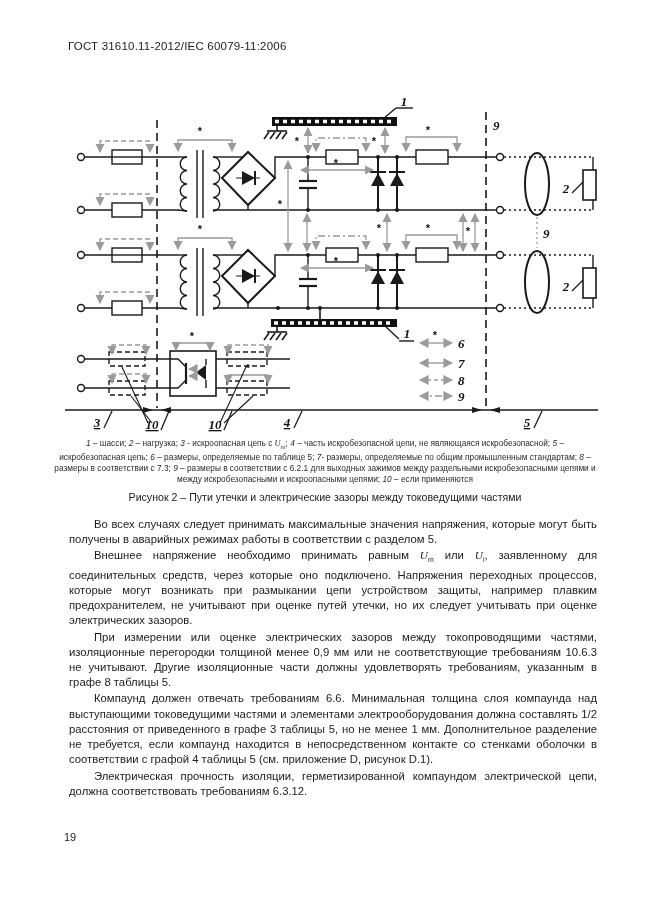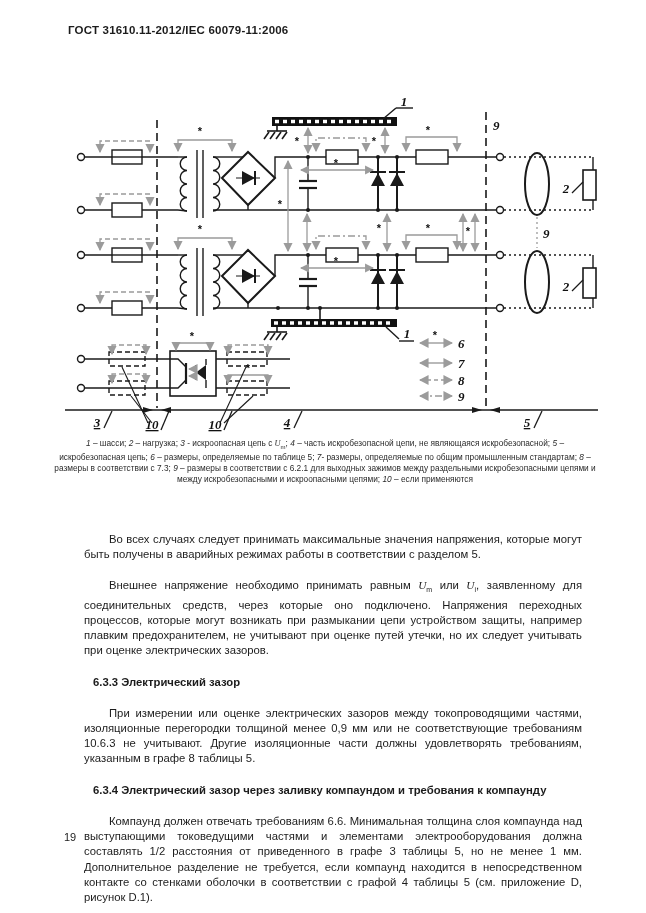--- a/index.html
+++ b/index.html
@@ -1,26 +1,26 @@
 <!DOCTYPE html>
 <html><head>
 <meta charset="utf-8">
 <style>
   html,body{margin:0;padding:0;background:#ffffff;}
   body{width:646px;height:913px;font-family:"Liberation Sans",sans-serif;color:#1c1c1c;position:relative;overflow:hidden;}
   .page{position:absolute;inset:0;background:#fff;}
-  .doc-header{position:absolute;left:68px;top:24px;font-size:11.5px;font-weight:bold;letter-spacing:.2px;}
+  .doc-header{position:absolute;left:68px;top:40px;font-size:11.5px;font-weight:normal;letter-spacing:.2px;}
   .figure-svg{position:absolute;left:60px;top:85px;}
   .legend{position:absolute;left:53px;top:438px;width:544px;text-align:center;font-size:8.3px;line-height:10.8px;color:#2a2a2a;}
   .legend .lnum{font-style:italic;}
   .legend .uvar{font-style:italic;font-family:"Liberation Serif",serif;}
   .legend sub{font-size:6px;}
   .caption{position:absolute;left:60px;top:491px;width:530px;text-align:center;font-size:10.6px;}
   .body-text{position:absolute;left:68px;top:516px;width:530px;font-size:11.3px;line-height:15.2px;text-align:justify;}
-  .para{margin:16px;text-indent:25px;}
+  .para{margin:1px;text-indent:25px;}
   .hpara{margin:5px 0 4px 0;text-indent:25px;font-weight:bold;}
   .uvar{font-style:italic;font-family:"Liberation Serif",serif;}
   sub{font-size:7px;}
   .page-number{position:absolute;left:64px;top:831px;font-size:11px;}
   text.dlabel{font-family:"Liberation Serif",serif;font-style:italic;font-weight:bold;font-size:13px;fill:#111;}
   text.dlabel-u{text-decoration:underline;}
   text.star{font-weight:bold;font-size:11px;fill:#111;font-family:"Liberation Sans",sans-serif;}
 </style>
 </head>
 <body>
@@ -265,24 +265,24 @@
       <text class="dlabel dlabel-u" x="97" y="427" text-anchor="middle">3</text>
       <text class="dlabel dlabel-u" x="152" y="429" text-anchor="middle">10</text>
       <text class="dlabel dlabel-u" x="215" y="429" text-anchor="middle">10</text>
       <text class="dlabel dlabel-u" x="287" y="427" text-anchor="middle">4</text>
       <text class="dlabel dlabel-u" x="527" y="427" text-anchor="middle">5</text>
     </g>
   </svg>
 
   <div class="legend"><span class="lnum">1</span><span> – шасси; </span><span class="lnum">2</span><span> – нагрузка; </span><span class="lnum">3</span><span> - искроопасная цепь с </span><span class="uvar">U</span><sub>m</sub><span>; </span><span class="lnum">4</span><span> – часть искробезопасной цепи, не являющаяся искробезопасной; </span><span class="lnum">5</span><span> – искробезопасная цепь; </span><span class="lnum">6</span><span> – размеры, определяемые по таблице 5; </span><span class="lnum">7</span><span>- размеры, определяемые по общим промышленным стандартам; </span><span class="lnum">8</span><span> – размеры в соответствии с 7.3; </span><span class="lnum">9</span><span> – размеры в соответствии с 6.2.1 для выходных зажимов между раздельными искробезопасными цепями и между искробезопасными и искроопасными цепями; </span><span class="lnum">10</span><span> – если применяются</span></div>
 
+  <div class="caption">Рисунок 2 – Пути утечки и электрические зазоры между токоведущими частями</div>
 
   <div class="body-text">
     <p class="para">Во всех случаях следует принимать максимальные значения напряжения, которые могут быть получены в аварийных режимах работы в соответствии с разделом 5.</p>
     <p class="para"><span>Внешнее напряжение необходимо принимать равным </span><span class="uvar">U</span><sub>m</sub><span> или </span><span class="uvar">U</span><sub>i</sub><span>, заявленному для соединительных средств, через которые оно подключено. Напряжения переходных процессов, которые могут возникать при размыкании цепи устройством защиты, например плавким предохранителем, не учитывают при оценке путей утечки, но их следует учитывать при оценке электрических зазоров.</span></p>
-    <p class="hpara">6.3.3 Электрический зазор</p>
     <p class="para">При измерении или оценке электрических зазоров между токопроводящими частями, изоляционные перегородки толщиной менее 0,9 мм или не соответствующие требованиям 10.6.3 не учитывают. Другие изоляционные части должны удовлетворять требованиям, указанным в графе 8 таблицы 5.</p>
-    <p class="hpara">6.3.4 Электрический зазор через заливку компаундом и требования к компаунду</p>
     <p class="para">Компаунд должен отвечать требованиям 6.6. Минимальная толщина слоя компаунда над выступающими токоведущими частями и элементами электрооборудования должна составлять 1/2 расстояния от приведенного в графе 3 таблицы 5, но не менее 1 мм. Дополнительное разделение не требуется, если компаунд находится в непосредственном контакте со стенками оболочки в соответствии с графой 4 таблицы 5 (см. приложение D, рисунок D.1).</p>
+    <p class="para">Электрическая прочность изоляции, герметизированной компаундом электрической цепи, должна соответствовать требованиям 6.3.12.</p>
   </div>
 
   <div class="page-number">19</div>
 </div>
 
 </body></html>

